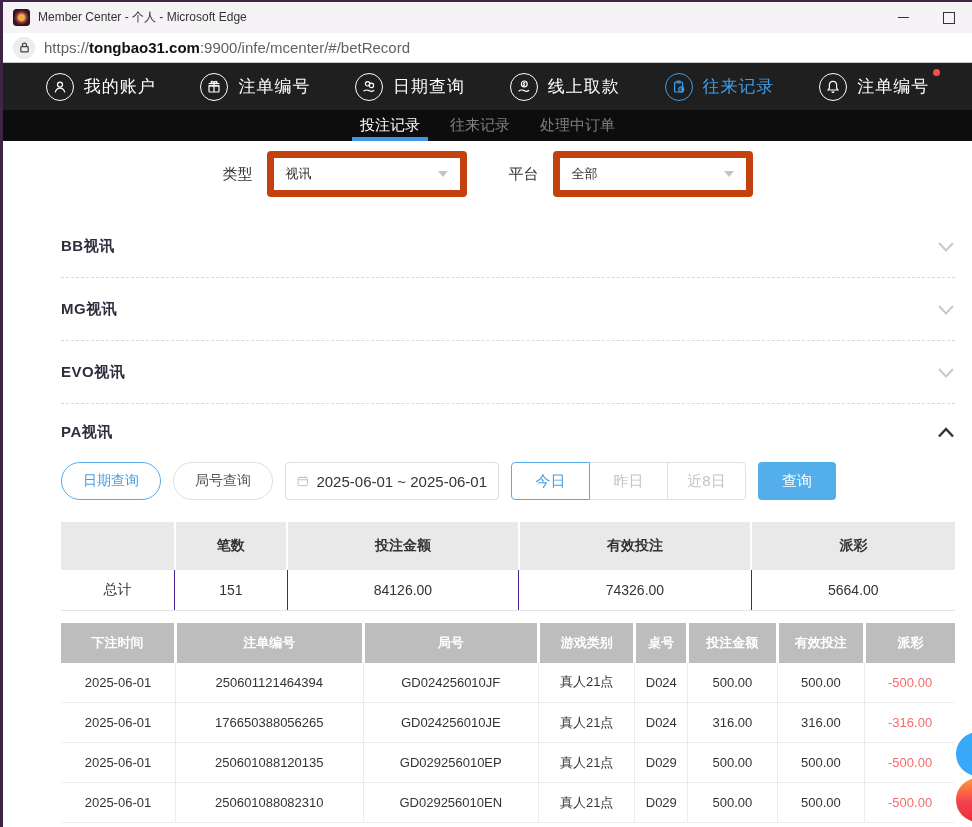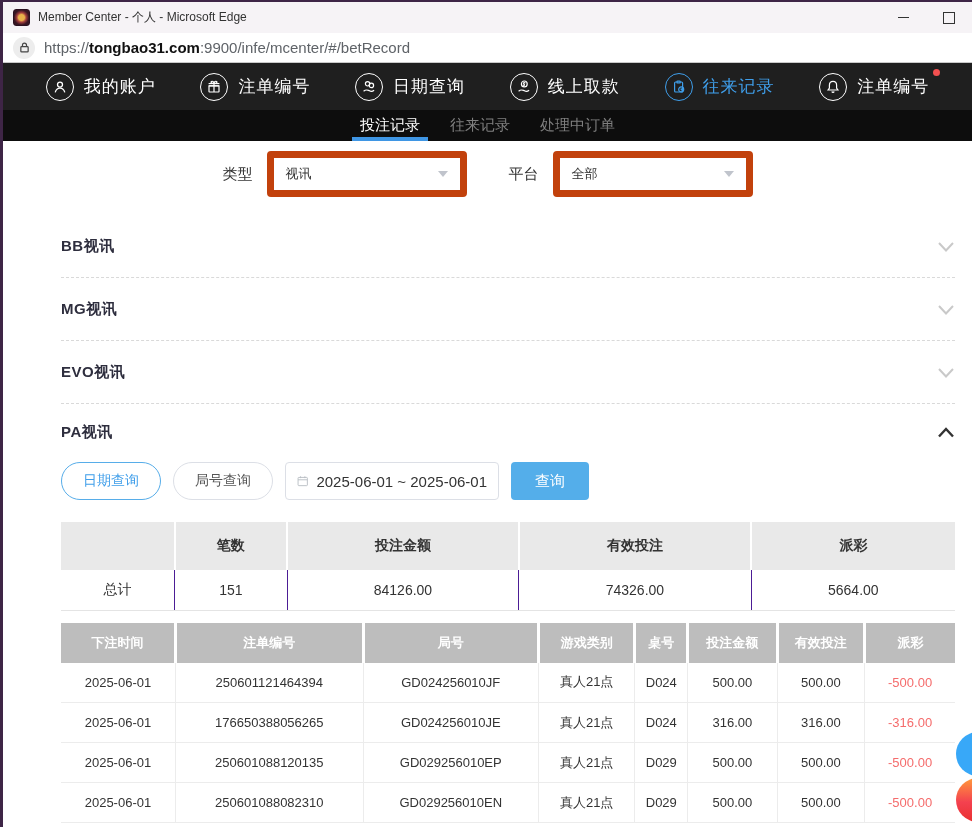--- a/index.html
+++ b/index.html
@@ -227,20 +227,25 @@
         <div class="pill">局号查询</div>
         <div class="date-input">
           <svg width="16" height="16" viewBox="0 0 16 16" stroke="#b9bec4" fill="none" stroke-width="1.3">
             <rect x="1.5" y="3" width="13" height="11.5" rx="1"></rect>
               <line x1="1.5" y1="6.3" x2="14.5" y2="6.3"></line>
             <line x1="5" y1="1.4" x2="5" y2="4"></line>
               <line x1="11" y1="1.4" x2="11" y2="4"></line>
           </svg>
           <span>2025-06-01 ~ 2025-06-01</span>
         </div>
+        <div class="btn-group">
+          <div class="gbtn active">今日</div>
+          <div class="gbtn">昨日</div>
+          <div class="gbtn">近8日</div>
+        </div>
         <button class="search-btn">查询</button>
       </div>
 
       <table class="summary">
         <colgroup>
             <col style="width:12.7%">
             <col style="width:12.6%">
             <col style="width:25.9%">
             <col style="width:26%">
             <col style="width:22.8%">

